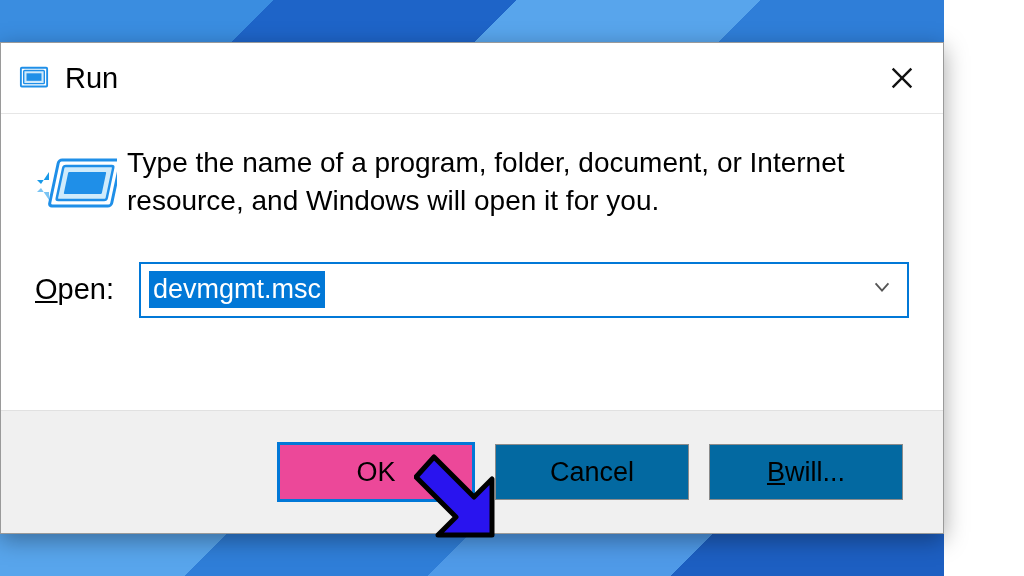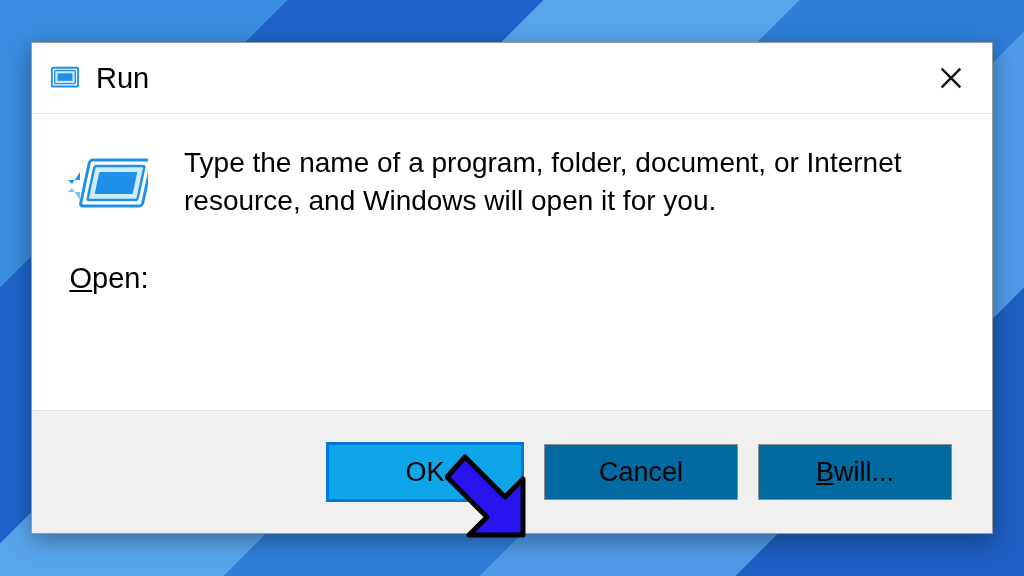--- a/index.html
+++ b/index.html
@@ -4,21 +4,21 @@
 <style>
   html, body {
     margin: 0;
     padding: 0;
     width: 1024px;
     height: 576px;
     font-family: "Segoe UI", Tahoma, sans-serif;
     overflow: hidden;
   }
   .backdrop {
-    width: 1024px;
+    width: 944px;
     height: 576px;
     background:
       linear-gradient(135deg,
         #3a8de0 0%, #3a8de0 18%,
         #1e64c8 18%, #1e64c8 34%,
         #58a5ec 34%, #58a5ec 50%,
         #2f7ed8 50%, #2f7ed8 66%,
         #4f9ae8 66%, #4f9ae8 82%,
         #1d5fc2 82%, #1d5fc2 100%);
     display: flex;
@@ -66,40 +66,39 @@
   }
   .content {
     flex: 1;
     padding: 24px 34px 0 34px;
     display: flex;
     flex-direction: column;
   }
   .desc-row {
     display: flex;
     align-items: flex-start;
-    gap: 36px;
+    gap: 10px;
     margin-top: 6px;
   }
   .big-icon {
     width: 82px;
     height: 68px;
     flex-shrink: 0;
     margin-top: 6px;
   }
   .desc-text {
     font-size: 28px;
     line-height: 1.35;
     color: #000;
   }
   .open-row {
     display: flex;
     align-items: center;
     margin-top: 42px;
     gap: 18px;
-    text-align: center;
   }
   .open-label {
     font-size: 29px;
     color: #000;
     min-width: 86px;
   }
   .open-label .ul { text-decoration: underline; }
   .combo {
     flex: 1;
     height: 52px;
@@ -143,21 +142,21 @@
     border: 1px solid #8b8b8b;
     font-size: 27px;
     color: #000;
     display: flex;
     align-items: center;
     justify-content: center;
     cursor: pointer;
   }
   .btn.default {
     border: 3px solid #0178d7;
-    background: #0ea5e9;
+    background: #ec4899;
   }
   .btn .ul { text-decoration: underline; }
   .cursor-arrow {
     position: absolute;
     left: 413px;
     bottom: -22px;
     width: 92px;
     height: 104px;
     pointer-events: none;
   }
@@ -198,20 +197,28 @@
               <rect x="16" y="16" width="50" height="34" rx="2" fill="#d0ebfb" stroke="#1f8fe8" stroke-width="2.5"></rect>
               <rect x="22" y="22" width="38" height="22" rx="1" fill="#1f8fe8"></rect>
             </g>
           </svg>
         </span>
         <div class="desc-text">Type the name of a program, folder, document, or Internet resource, and Windows will open it for you.</div>
       </div>
 
       <div class="open-row">
         <div class="open-label"><span class="ul">O</span><span>pen:</span></div>
+        <div class="combo">
+          <span class="combo-text">devmgmt.msc</span>
+          <span class="combo-chevron">
+            <svg viewBox="0 0 24 24" width="22" height="22">
+                <polyline points="5,8 12,16 19,8" fill="none" stroke="#555" stroke-width="2"></polyline>
+              </svg>
+          </span>
+        </div>
       </div>
     </div>
 
     <div class="button-bar">
       <div class="btn default">
         <span>OK</span>
       </div>
       <div class="btn">
         <span>Cancel</span>
       </div>

